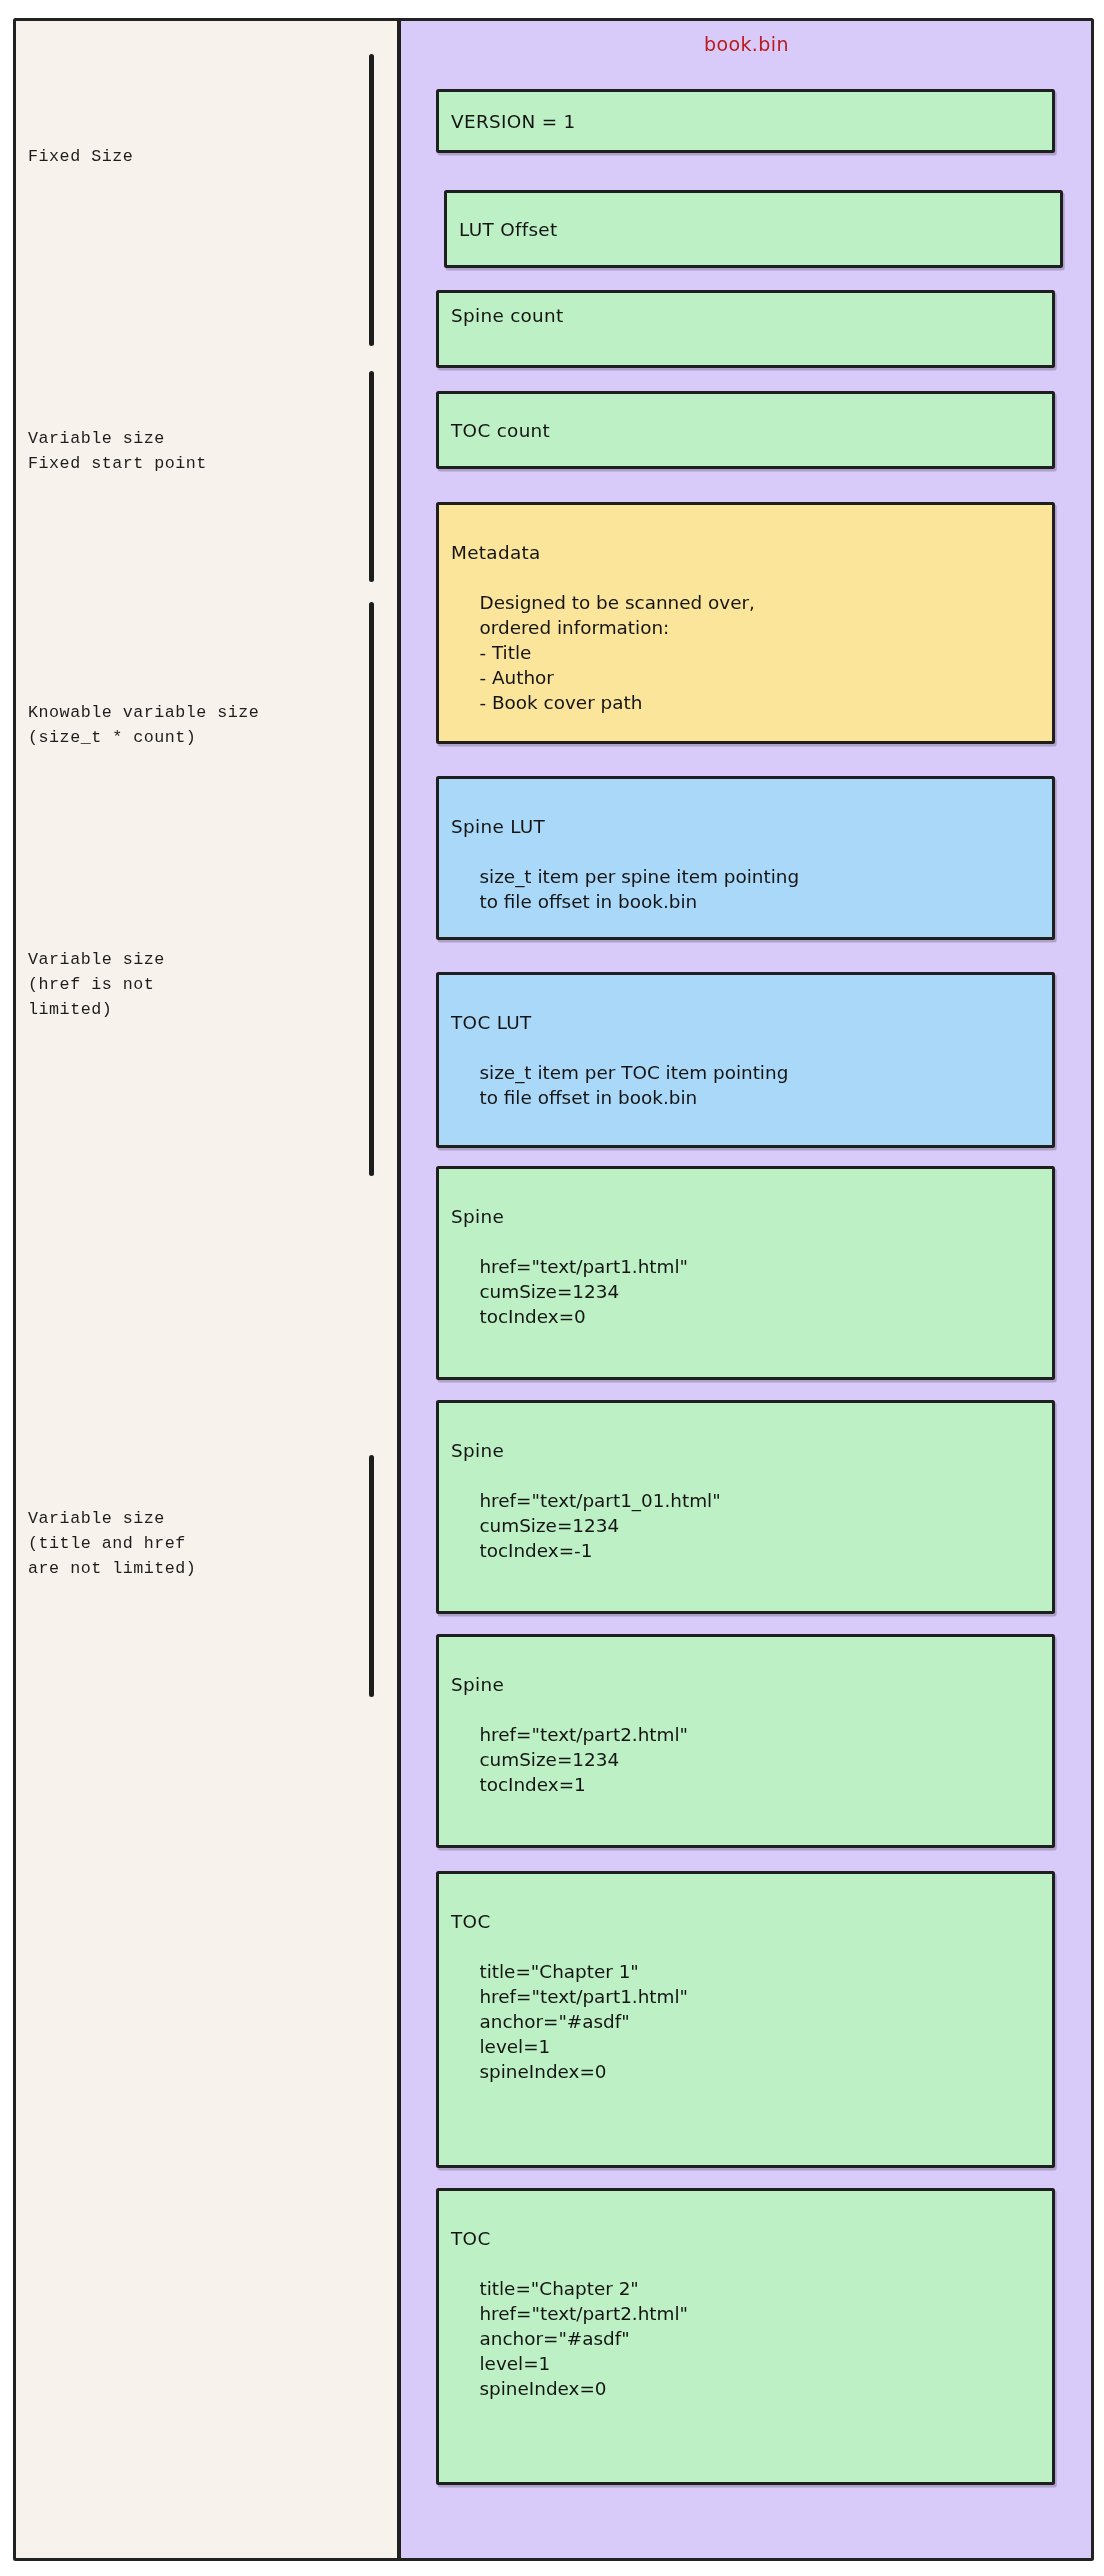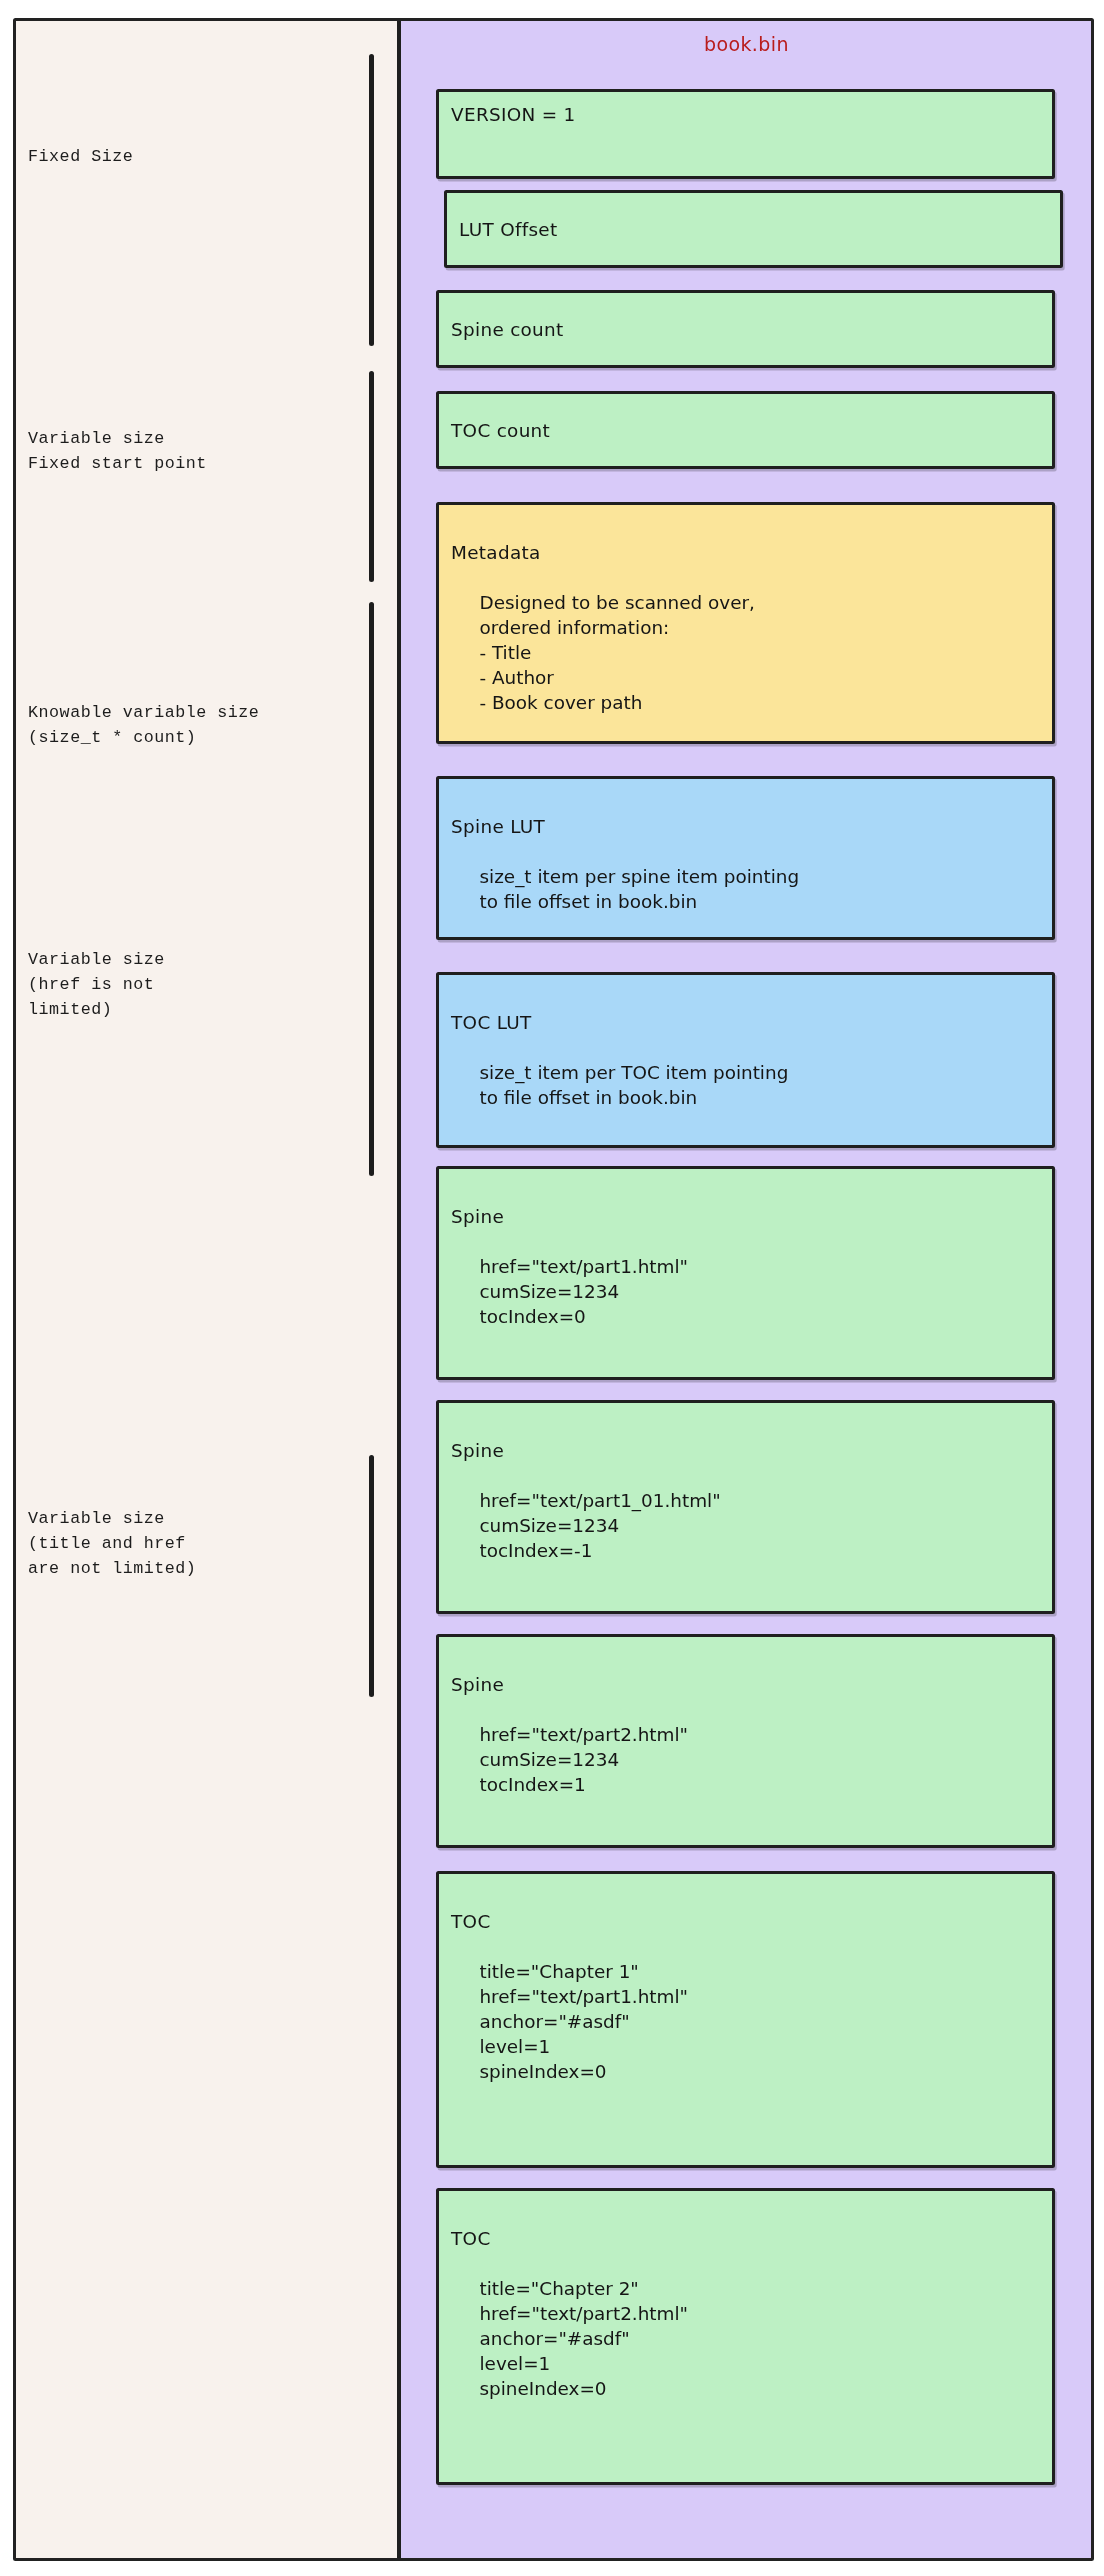--- a/index.html
+++ b/index.html
@@ -141,29 +141,29 @@
       <div class="left-label" style="top: 1485px;">Variable size
 (title and href
 are not limited)</div>
 
     </div>
 
     <div class="right-col">
 
       <div class="file-title">book.bin</div>
 
-      <div class="record fill-green" style="top: 68px; height: 90px; display: flex; align-items: flex-start;">
+      <div class="record fill-green" style="top: 68px; height: 64px; display: flex; align-items: center;">
         <span class="rec-head">VERSION = 1</span>
       </div>
 
       <div class="record fill-green" style="top: 169px; height: 78px; display: flex; align-items: center; margin-left: 8px;">
         <span class="rec-head">LUT Offset</span>
       </div>
 
-      <div class="record fill-green" style="top: 269px; height: 78px; display: flex; align-items: center;">
+      <div class="record fill-green" style="top: 269px; height: 78px; display: flex; ">
         <span class="rec-head">Spine count</span>
       </div>
 
       <div class="record fill-green" style="top: 370px; height: 78px; display: flex; align-items: center;">
         <span class="rec-head">TOC count</span>
       </div>
 
       <div class="record fill-yellow" style="top: 481px; height: 242px;">
         <span class="rec-head">Metadata</span>
         <span class="rec-body">Designed to be scanned over,

